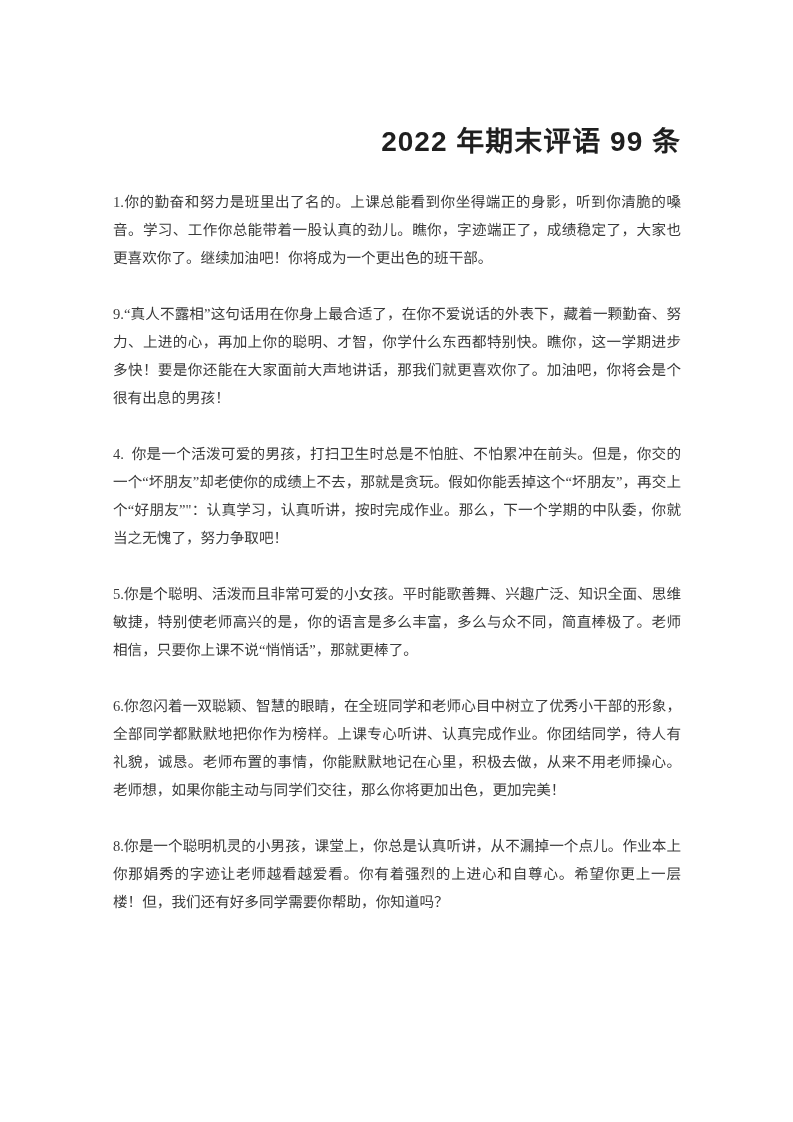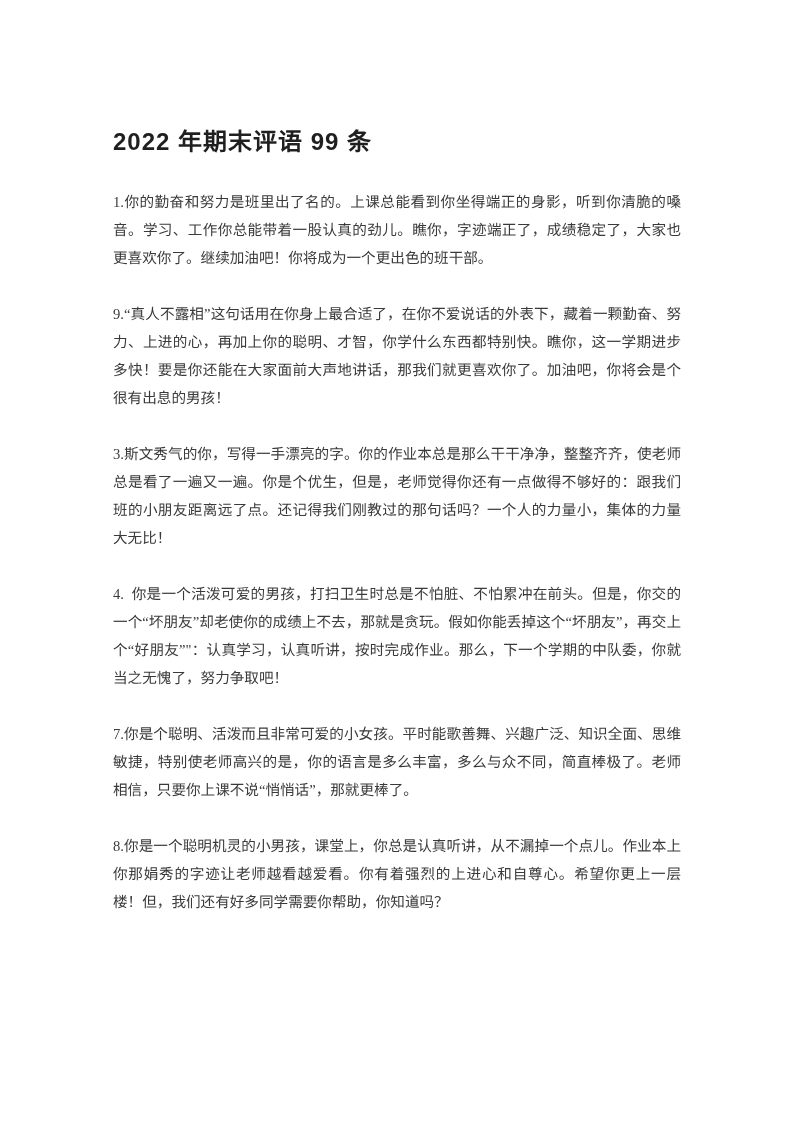--- a/index.html
+++ b/index.html
@@ -15,22 +15,22 @@
   }
   .page {
     box-sizing: border-box;
     width: 793px;
     height: 1122px;
     padding: 122px 112px 60px 113px;
     background: #ffffff;
   }
   .doc-title {
     margin: 0 0 26px 0;
-    text-align: left;
-    font-size: 24px;
+    text-align: right;
+    font-size: 28px;
     line-height: 40px;
     font-weight: 700;
     color: #1f1f1f;
     font-family: "Liberation Sans", "DejaVu Sans", sans-serif;
     letter-spacing: 1px;
     white-space: nowrap;
   }
   .para {
     margin: 0 0 28px 0;
     font-size: 14.6px;
@@ -46,18 +46,18 @@
   }
 </style>
 </head>
 <body>
 
 <div class="page">
   <h1 class="doc-title">2022 年期末评语 99 条</h1>
 
   <p class="para">1.你的勤奋和努力是班里出了名的。上课总能看到你坐得端正的身影，听到你清脆的嗓音。学习、工作你总能带着一股认真的劲儿。瞧你，字迹端正了，成绩稳定了，大家也更喜欢你了。继续加油吧！你将成为一个更出色的班干部。</p>
   <p class="para">9.“真人不露相”这句话用在你身上最合适了，在你不爱说话的外表下，藏着一颗勤奋、努力、上进的心，再加上你的聪明、才智，你学什么东西都特别快。瞧你，这一学期进步多快！要是你还能在大家面前大声地讲话，那我们就更喜欢你了。加油吧，你将会是个很有出息的男孩！</p>
-  <p class="para">3.斯文秀气的你，写得一手漂亮的字。你的作业本总是那么干干净净，整整齐齐，使老师总是看了一遍又一遍。你是个优生，但是，老师觉得你还有一点做得不够好的：跟我们班的小朋友距离远了点。还记得我们刚教过的那句话吗？一个人的力量小，集体的力量大无比！</p>
   <p class="para">4.  你是一个活泼可爱的男孩，打扫卫生时总是不怕脏、不怕累冲在前头。但是，你交的一个“坏朋友”却老使你的成绩上不去，那就是贪玩。假如你能丢掉这个“坏朋友”，再交上个“好朋友”"：认真学习，认真听讲，按时完成作业。那么，下一个学期的中队委，你就当之无愧了，努力争取吧！</p>
-  <p class="para">7.你是个聪明、活泼而且非常可爱的小女孩。平时能歌善舞、兴趣广泛、知识全面、思维敏捷，特别使老师高兴的是，你的语言是多么丰富，多么与众不同，简直棒极了。老师相信，只要你上课不说“悄悄话”，那就更棒了。</p>
+  <p class="para">5.你是个聪明、活泼而且非常可爱的小女孩。平时能歌善舞、兴趣广泛、知识全面、思维敏捷，特别使老师高兴的是，你的语言是多么丰富，多么与众不同，简直棒极了。老师相信，只要你上课不说“悄悄话”，那就更棒了。</p>
+  <p class="para">6.你忽闪着一双聪颖、智慧的眼睛，在全班同学和老师心目中树立了优秀小干部的形象，全部同学都默默地把你作为榜样。上课专心听讲、认真完成作业。你团结同学，待人有礼貌，诚恳。老师布置的事情，你能默默地记在心里，积极去做，从来不用老师操心。老师想，如果你能主动与同学们交往，那么你将更加出色，更加完美！</p>
   <p class="para">8.你是一个聪明机灵的小男孩，课堂上，你总是认真听讲，从不漏掉一个点儿。作业本上你那娟秀的字迹让老师越看越爱看。你有着强烈的上进心和自尊心。希望你更上一层楼！但，我们还有好多同学需要你帮助，你知道吗？</p>
 
 </div>
 
 </body></html>

